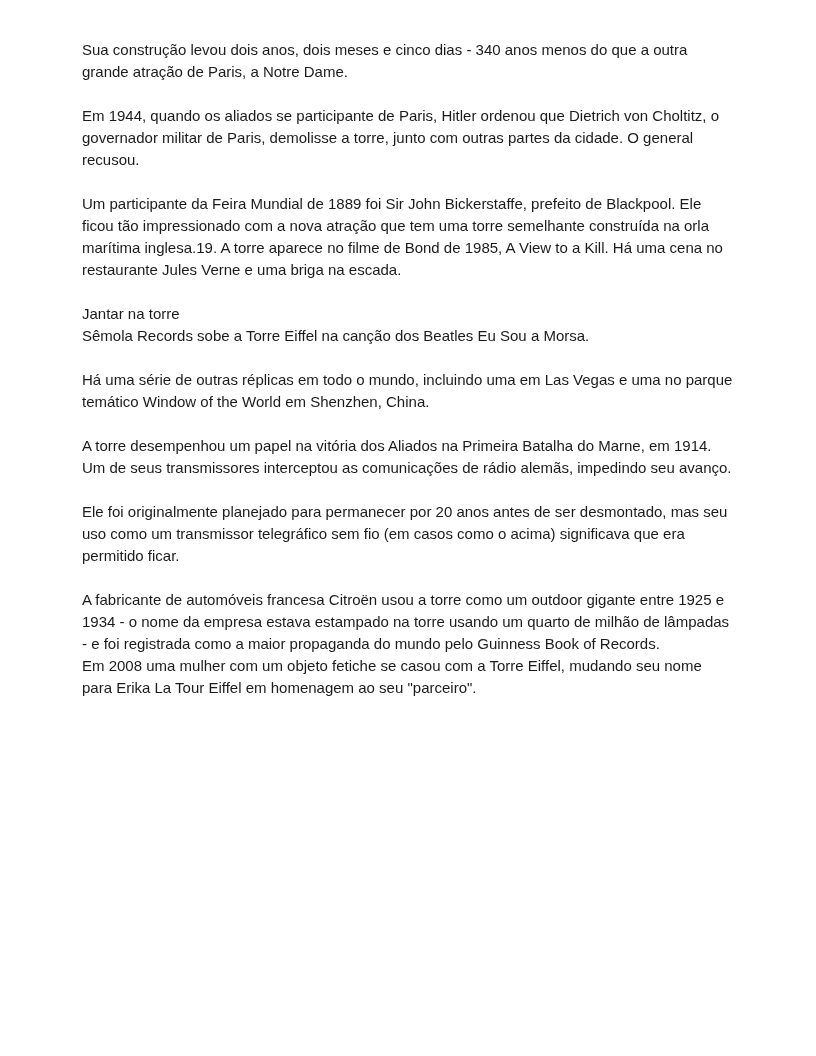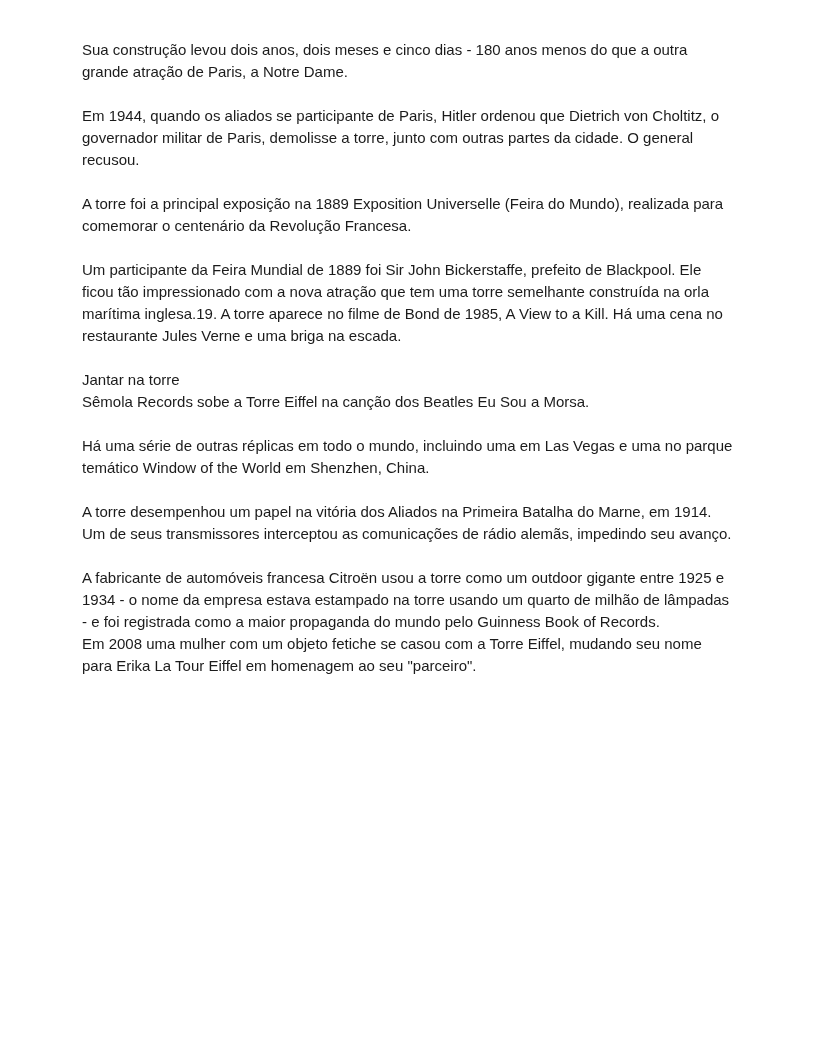--- a/index.html
+++ b/index.html
@@ -31,24 +31,24 @@
   }
   .para:last-child {
     margin-bottom: 8px;
   }
 </style>
 </head>
 <body>
 
 <div class="page">
   <div class="content">
-    <p class="para">Sua construção levou dois anos, dois meses e cinco dias - 180 anos menos do que a outra grande atração de Paris, a Notre Dame.</p>
+    <p class="para">Sua construção levou dois anos, dois meses e cinco dias - 340 anos menos do que a outra grande atração de Paris, a Notre Dame.</p>
     <p class="para">Em 1944, quando os aliados se participante de Paris, Hitler ordenou que Dietrich von Choltitz, o governador militar de Paris, demolisse a torre, junto com outras partes da cidade. O general recusou.</p>
-    <p class="para">A torre foi a principal exposição na 1889 Exposition Universelle (Feira do Mundo), realizada para comemorar o centenário da Revolução Francesa.</p>
     <p class="para">Um participante da Feira Mundial de 1889 foi Sir John Bickerstaffe, prefeito de Blackpool. Ele ficou tão impressionado com a nova atração que tem uma torre semelhante construída na orla marítima inglesa.19. A torre aparece no filme de Bond de 1985, A View to a Kill. Há uma cena no restaurante Jules Verne e uma briga na escada.</p>
     <p class="para">Jantar na torre
 Sêmola Records sobe a Torre Eiffel na canção dos Beatles Eu Sou a Morsa.</p>
     <p class="para">Há uma série de outras réplicas em todo o mundo, incluindo uma em Las Vegas e uma no parque temático Window of the World em Shenzhen, China.</p>
     <p class="para">A torre desempenhou um papel na vitória dos Aliados na Primeira Batalha do Marne, em 1914. Um de seus transmissores interceptou as comunicações de rádio alemãs, impedindo seu avanço.</p>
+    <p class="para">Ele foi originalmente planejado para permanecer por 20 anos antes de ser desmontado, mas seu uso como um transmissor telegráfico sem fio (em casos como o acima) significava que era permitido ficar.</p>
     <p class="para">A fabricante de automóveis francesa Citroën usou a torre como um outdoor gigante entre 1925 e 1934 - o nome da empresa estava estampado na torre usando um quarto de milhão de lâmpadas - e foi registrada como a maior propaganda do mundo pelo Guinness Book of Records.
 Em 2008 uma mulher com um objeto fetiche se casou com a Torre Eiffel, mudando seu nome para Erika La Tour Eiffel em homenagem ao seu "parceiro".</p>
   </div>
 </div>
 
 </body></html>

